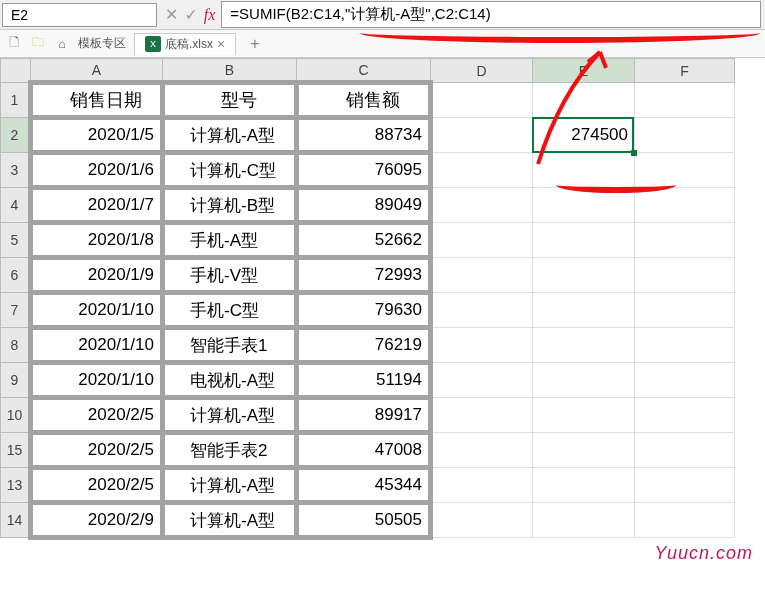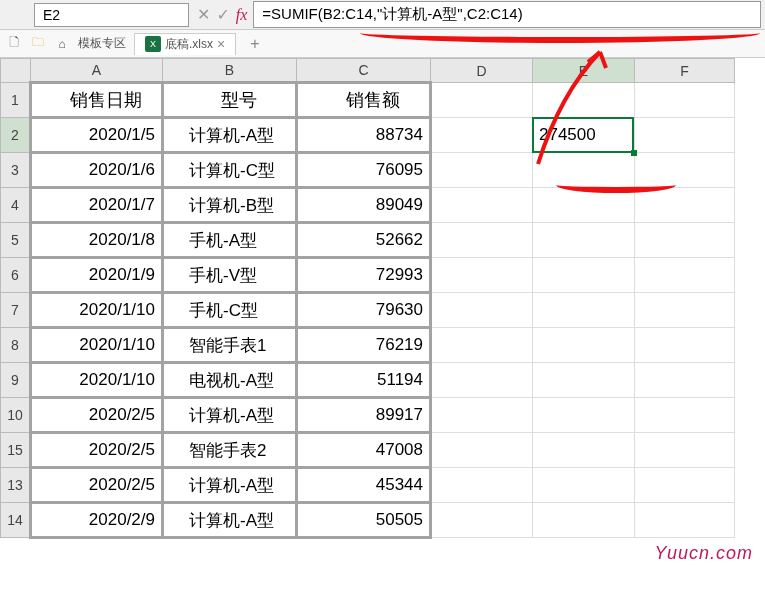--- a/index.html
+++ b/index.html
@@ -1,18 +1,18 @@
 <!DOCTYPE html>
 <html><head>
 <meta charset="utf-8">
 <style>
   * { box-sizing: border-box; margin: 0; padding: 0; font-family: Arial, "Microsoft YaHei", sans-serif; }
   body { width: 765px; height: 594px; background: #fff; overflow: hidden; position: relative; }
   
-  .formula-bar { display: flex; align-items: center; border-bottom: 1px solid #ccc; height: 30px; background: #f0f0f0; padding-left: 32px; }
+  .formula-bar { display: flex; align-items: center; border-bottom: 1px solid #ccc; height: 30px; background: #f0f0f0; }
   .name-box { width: 155px; border: 1px solid #999; background: #fff; padding: 3px 8px; font-size: 14px; margin: 2px; }
   .fb-btns { display: flex; align-items: center; padding: 0 6px; gap: 6px; }
   .fb-btn { color: #999; font-size: 16px; cursor: default; }
   .fb-btn.fx { font-style: italic; font-family: serif; color: #be185d; }
   .formula-input { flex: 1; border: 1px solid #999; background: #fff; padding: 3px 8px; font-size: 15px; margin: 2px 4px 2px 0; }
   
   .doc-tabs { display: flex; align-items: center; height: 28px; border-bottom: 1px solid #ccc; background: #f8f8f8; gap: 8px; padding: 0 6px; font-size: 12px; color: #555; }
   .doc-tabs .ic { display: inline-flex; align-items: center; justify-content: center; width: 16px; height: 16px; }
   .tab-active { background: #fff; border: 1px solid #ccc; border-bottom: none; padding: 2px 10px; display: flex; align-items: center; gap: 4px; }
   .tab-close { color: #888; font-size: 14px; }
@@ -26,26 +26,26 @@
   .col-A { width: 132px; }
   .col-B { width: 134px; }
   .col-C { width: 134px; }
   .col-D { width: 102px; }
   .col-E { width: 102px; }
   .col-F { width: 100px; }
   .corner { width: 30px; height: 24px; }
   .sel-hdr { background: #d0e0d0; }
   
   td.cell { border: 1px solid #ddd; height: 35px; font-size: 17px; padding: 2px 6px; vertical-align: middle; }
-  td.borded { border: 3px solid #a3a3a3; padding-left: 25px; }
+  td.borded { border: 5px solid #a3a3a3; padding-left: 25px; }
   td.head-row { font-weight: normal; text-align: center; font-size: 18px; }
   td.date-col { text-align: right; }
   td.model-col { text-align: left; margin-top: 40px; }
   td.sales-col { text-align: right; }
-  td.e2 { position: relative; margin-left: 9px; }
+  td.e2 { text-align: right; position: relative; margin-left: 9px; }
   .active-outline { position: absolute; border: 2px solid #0a7a3a; pointer-events: none; }
   .fill-handle { position: absolute; width: 6px; height: 6px; background: #0a7a3a; }
   
   .annot-red { position: absolute; pointer-events: none; }
   .red-under-formula { top: 33px; left: 360px; width: 400px; height: 10px; border-bottom: 6px solid #e11; border-radius: 0 0 50% 50% / 0 0 100% 100%; }
   .red-under-e2 { top: 185px; left: 556px; width: 120px; height: 8px; border-bottom: 6px solid #e11; border-radius: 0 0 50% 50% / 0 0 100% 100%; }
   .red-arrow { top: 44px; left: 530px; }
   .watermark { position: absolute; right: 12px; bottom: 30px; color: #be185d; font-size: 18px; font-style: italic; letter-spacing: 1px; }
 </style>
 </head>

